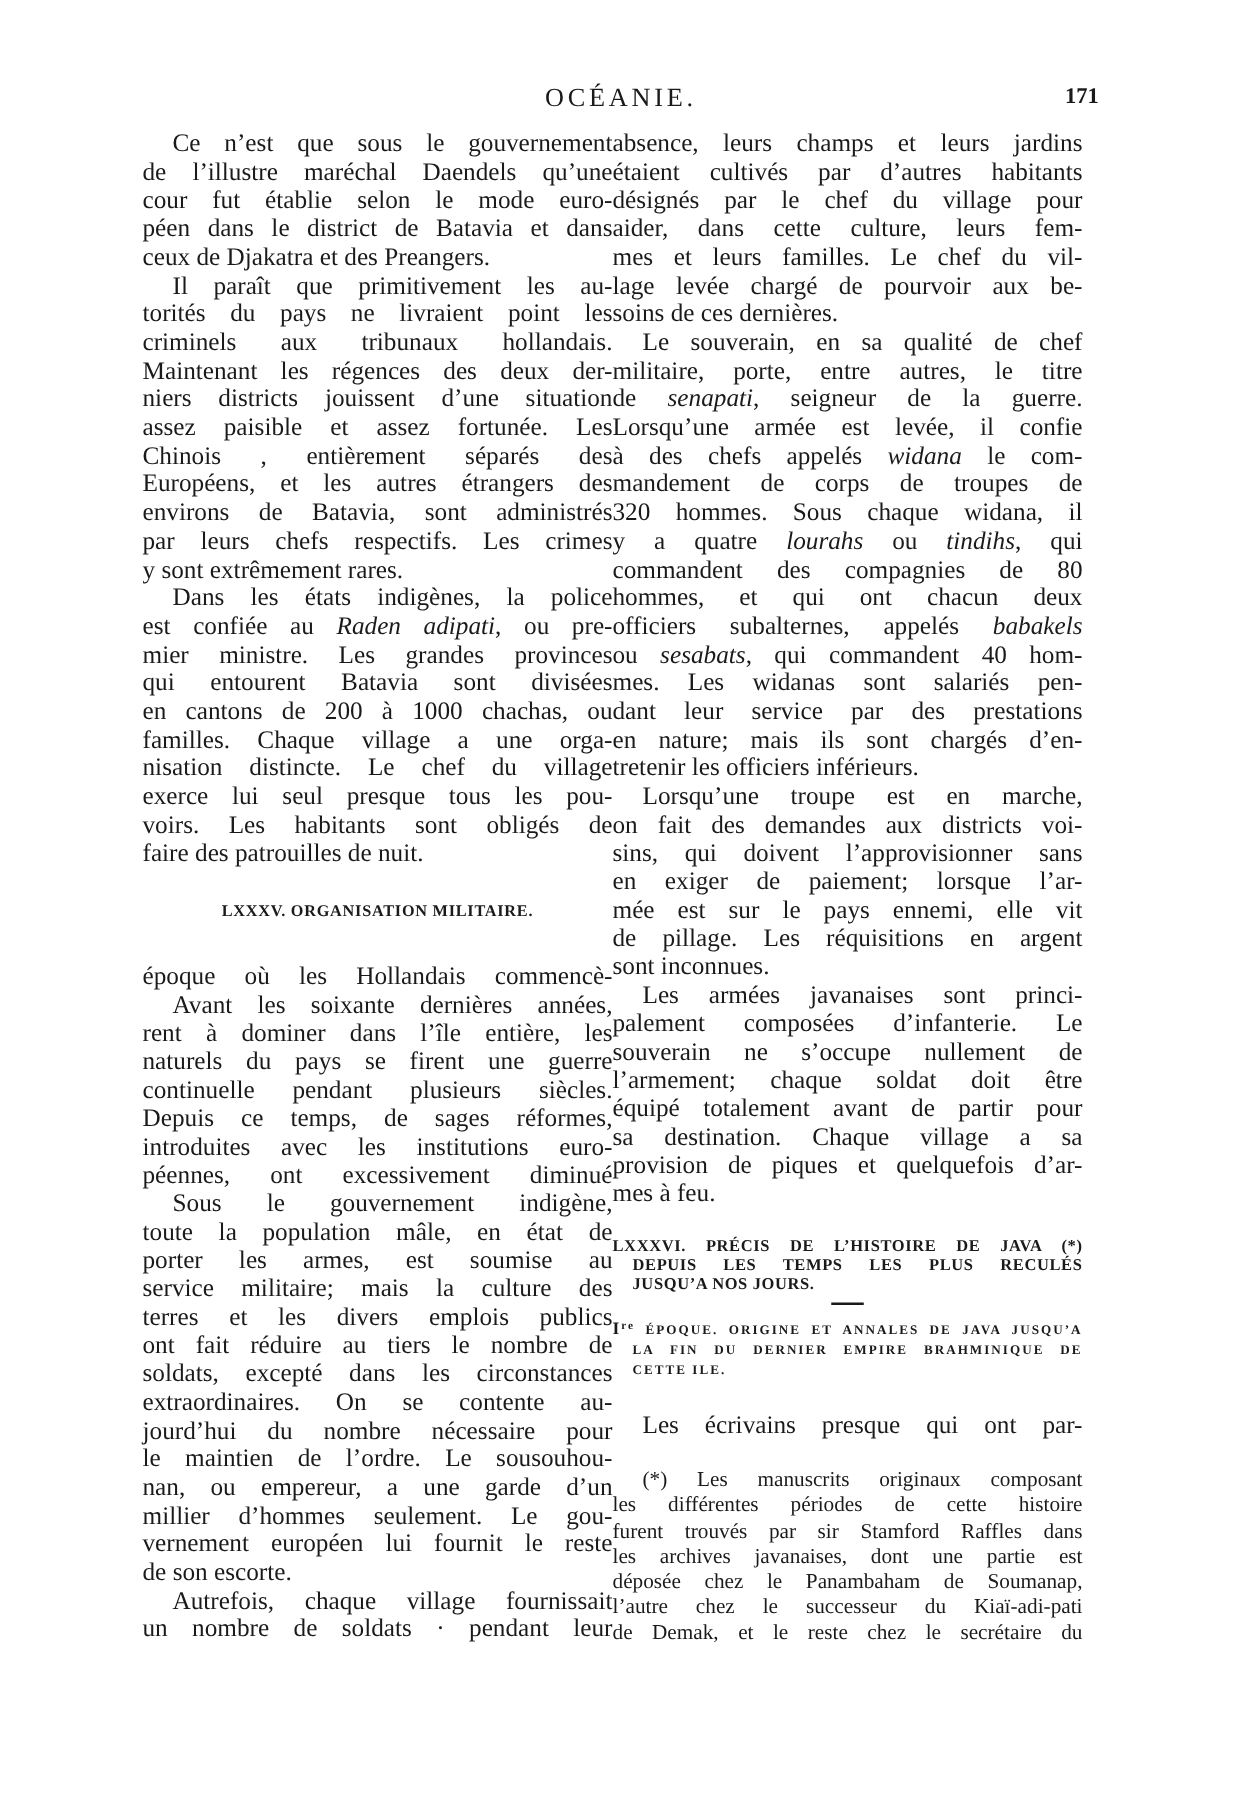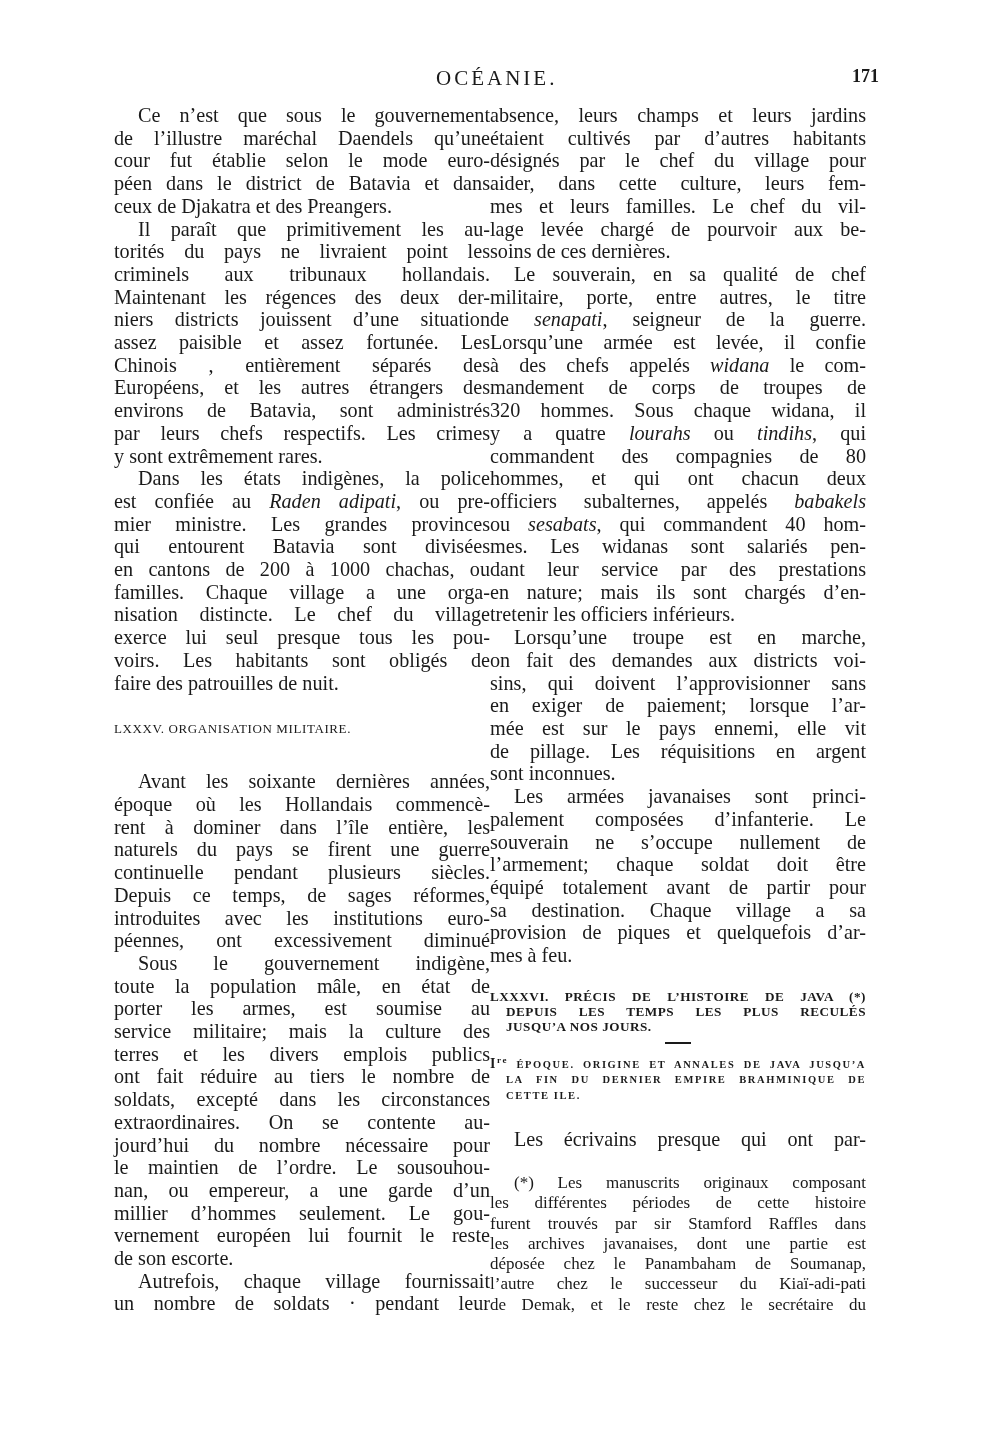--- a/index.html
+++ b/index.html
@@ -24,22 +24,22 @@
     font-size: 20.2px; line-height: 22.7px;
     text-align: justify;
   }
   .col-left { left: 114px; width: 376px; }
   .col-right { left: 490px; width: 376px; }
   .line { display: block; white-space: nowrap; text-align-last: justify; text-align: justify; }
   .line.last { text-align-last: left; }
   .indent { padding-left: 24px; }
   i { font-style: italic; }
   .section-head {
-    display: block; font-size: 13px; letter-spacing: 0.6px;
-    font-weight: normal; margin: 27px 0 33px 0; line-height: 16px;
+    display: block; text-align: center; font-size: 13px; letter-spacing: 0.6px;
+    font-weight: bold; margin: 27px 0 33px 0; line-height: 16px;
   }
   .section-head-right {
     display: block; font-size: 13.2px; font-weight: bold; letter-spacing: 0.5px;
     line-height: 15px; margin-top: 22px; text-align: justify;
   }
   .section-head-right .hang { padding-left: 16px; }
   .rule {
     width: 26px; height: 2px; background: #1a1a1a; margin: 8px auto 8px auto;
   }
   .epoch {
@@ -93,22 +93,22 @@
     <span class="line">familles. Chaque village a une orga-</span>
     <span class="line">nisation distincte. Le chef du village</span>
     <span class="line">exerce lui seul presque tous les pou-</span>
     <span class="line">voirs. Les habitants sont obligés de</span>
     <span class="line last">faire des patrouilles de nuit.</span>
   </div>
 
   <span class="section-head">LXXXV. ORGANISATION MILITAIRE.</span>
 
   <div>
+    <span class="line">époque où les Hollandais commencè-</span>
     <span class="line indent">Avant les soixante dernières années,</span>
-    <span class="line">époque où les Hollandais commencè-</span>
     <span class="line">rent à dominer dans l’île entière, les</span>
     <span class="line">naturels du pays se firent une guerre</span>
     <span class="line">continuelle pendant plusieurs siècles.</span>
     <span class="line">Depuis ce temps, de sages réformes,</span>
     <span class="line">introduites avec les institutions euro-</span>
     <span class="line">péennes, ont excessivement diminué</span>
   </div>
   <div>
     <span class="line indent">Sous le gouvernement indigène,</span>
     <span class="line">toute la population mâle, en état de</span>

